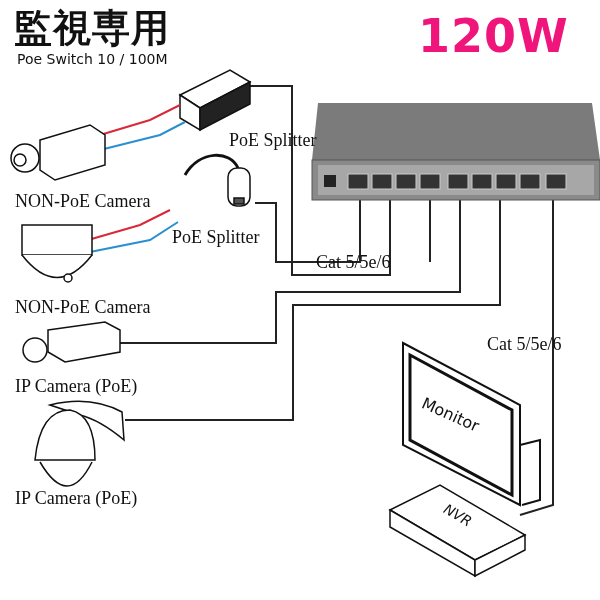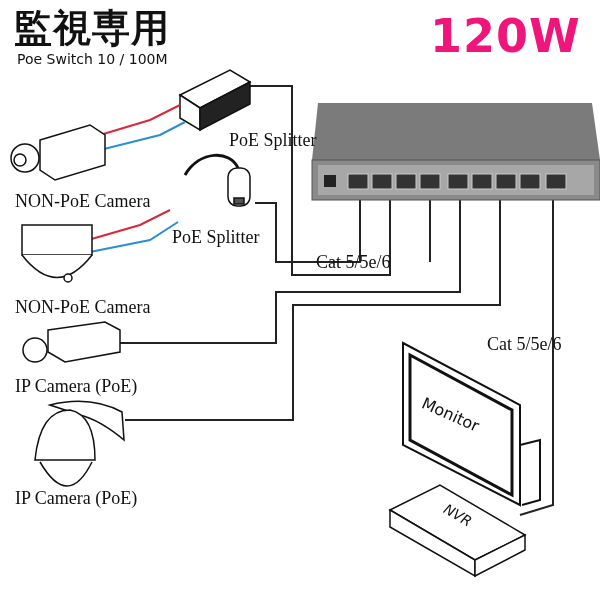--- a/index.html
+++ b/index.html
@@ -1,19 +1,19 @@
 <!DOCTYPE html>
 <html><head>
 <meta charset="utf-8">
 <style>
   html,body{margin:0;padding:0;background:#fff;}
   body{width:600px;height:600px;position:relative;overflow:hidden;font-family:"DejaVu Serif",serif;}
   .title-jp{position:absolute;left:14px;top:6px;font-family:"DejaVu Sans",sans-serif;font-weight:bold;font-size:38px;color:#111;letter-spacing:1px;line-height:44px;text-align:center;}
   .subtitle{position:absolute;left:17px;top:50px;font-family:"DejaVu Sans",sans-serif;font-size:14px;color:#111;line-height:18px;}
-  .watt{position:absolute;left:430px;top:8px;font-family:"DejaVu Sans",sans-serif;font-weight:bold;font-size:46px;color:#f0157a;line-height:56px;letter-spacing:1px;}
+  .watt{position:absolute;left:418px;top:8px;font-family:"DejaVu Sans",sans-serif;font-weight:bold;font-size:46px;color:#f0157a;line-height:56px;letter-spacing:1px;}
   .lbl{position:absolute;font-family:"Liberation Serif",serif;font-size:18px;color:#111;white-space:nowrap;}
   svg.diagram{position:absolute;left:0;top:0;}
 </style>
 </head>
 <body>
 
 <div class="title-jp">監視専用</div>
 <div class="subtitle">Poe Switch 10 / 100M</div>
 <div class="watt">120W</div>
 

